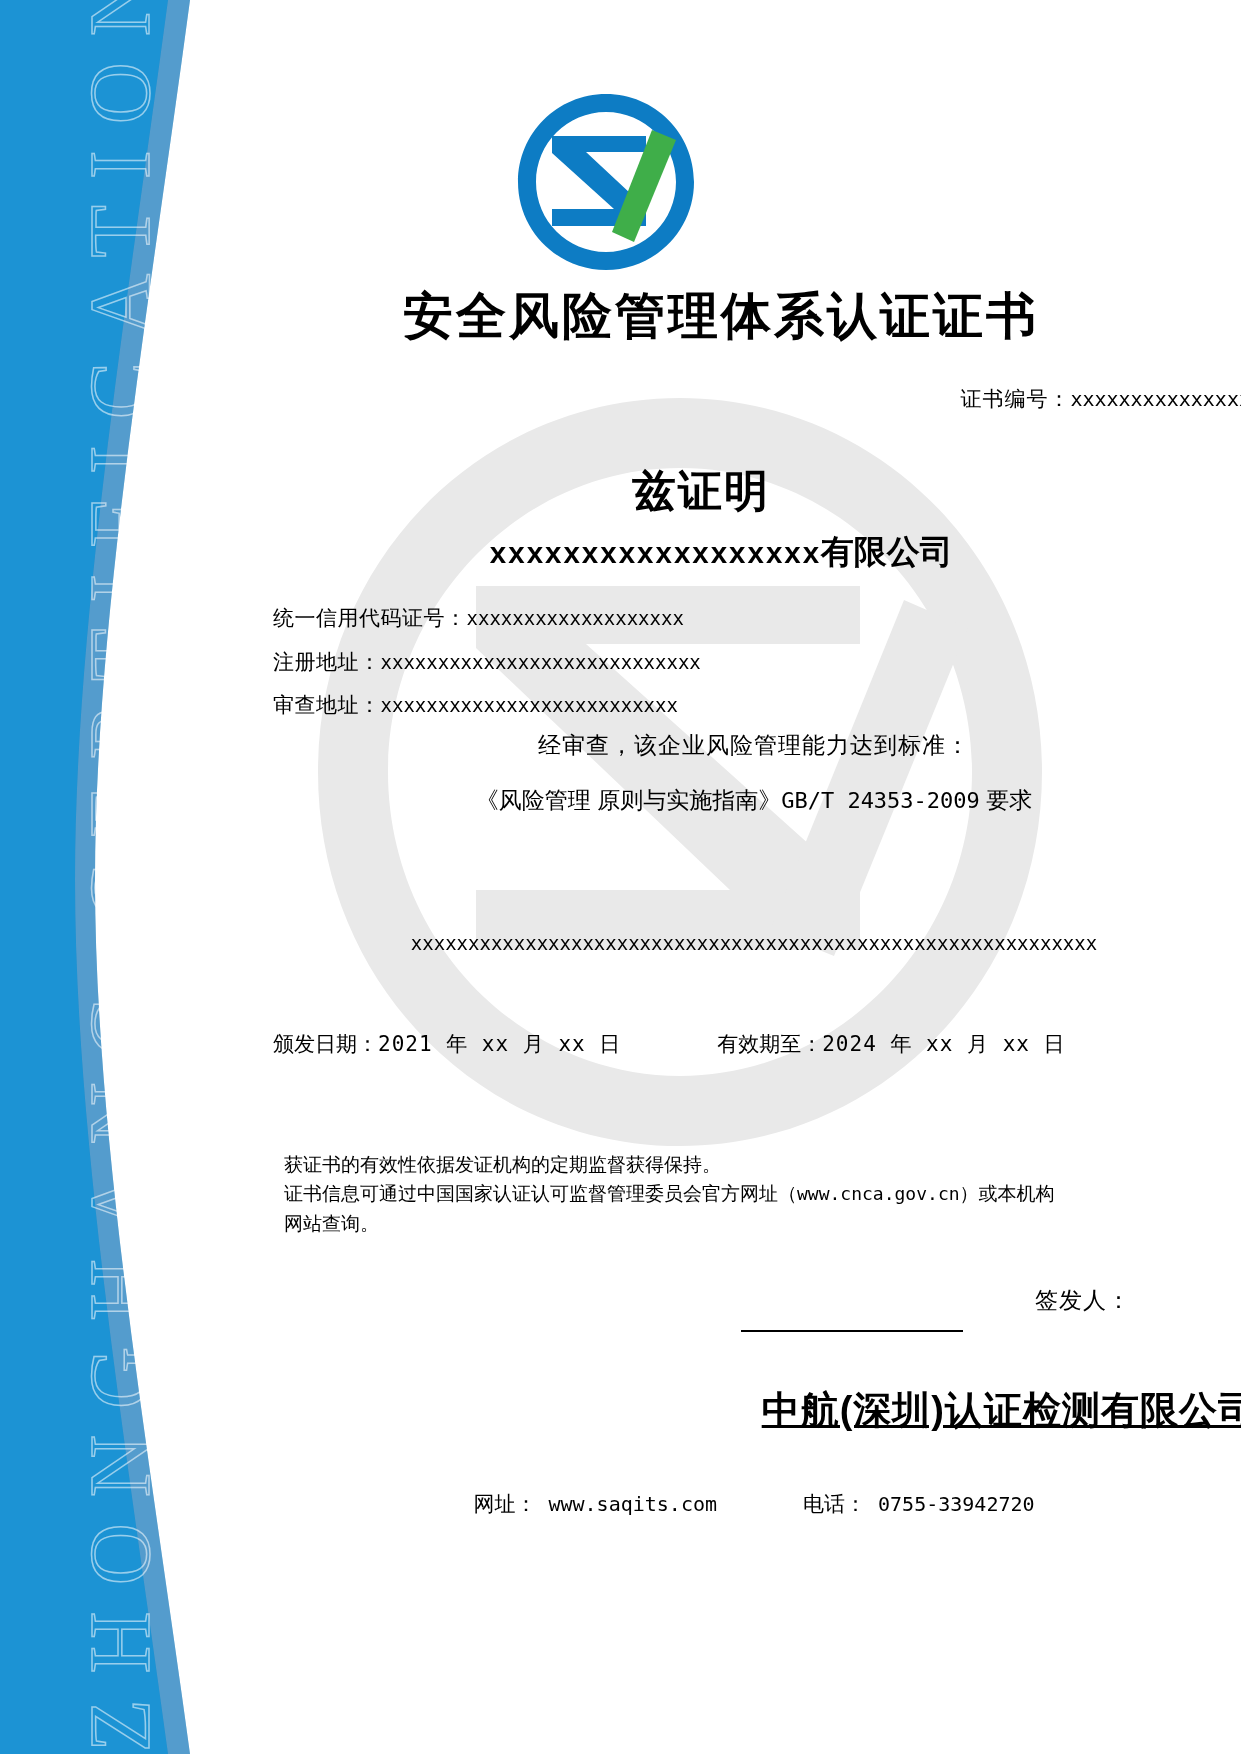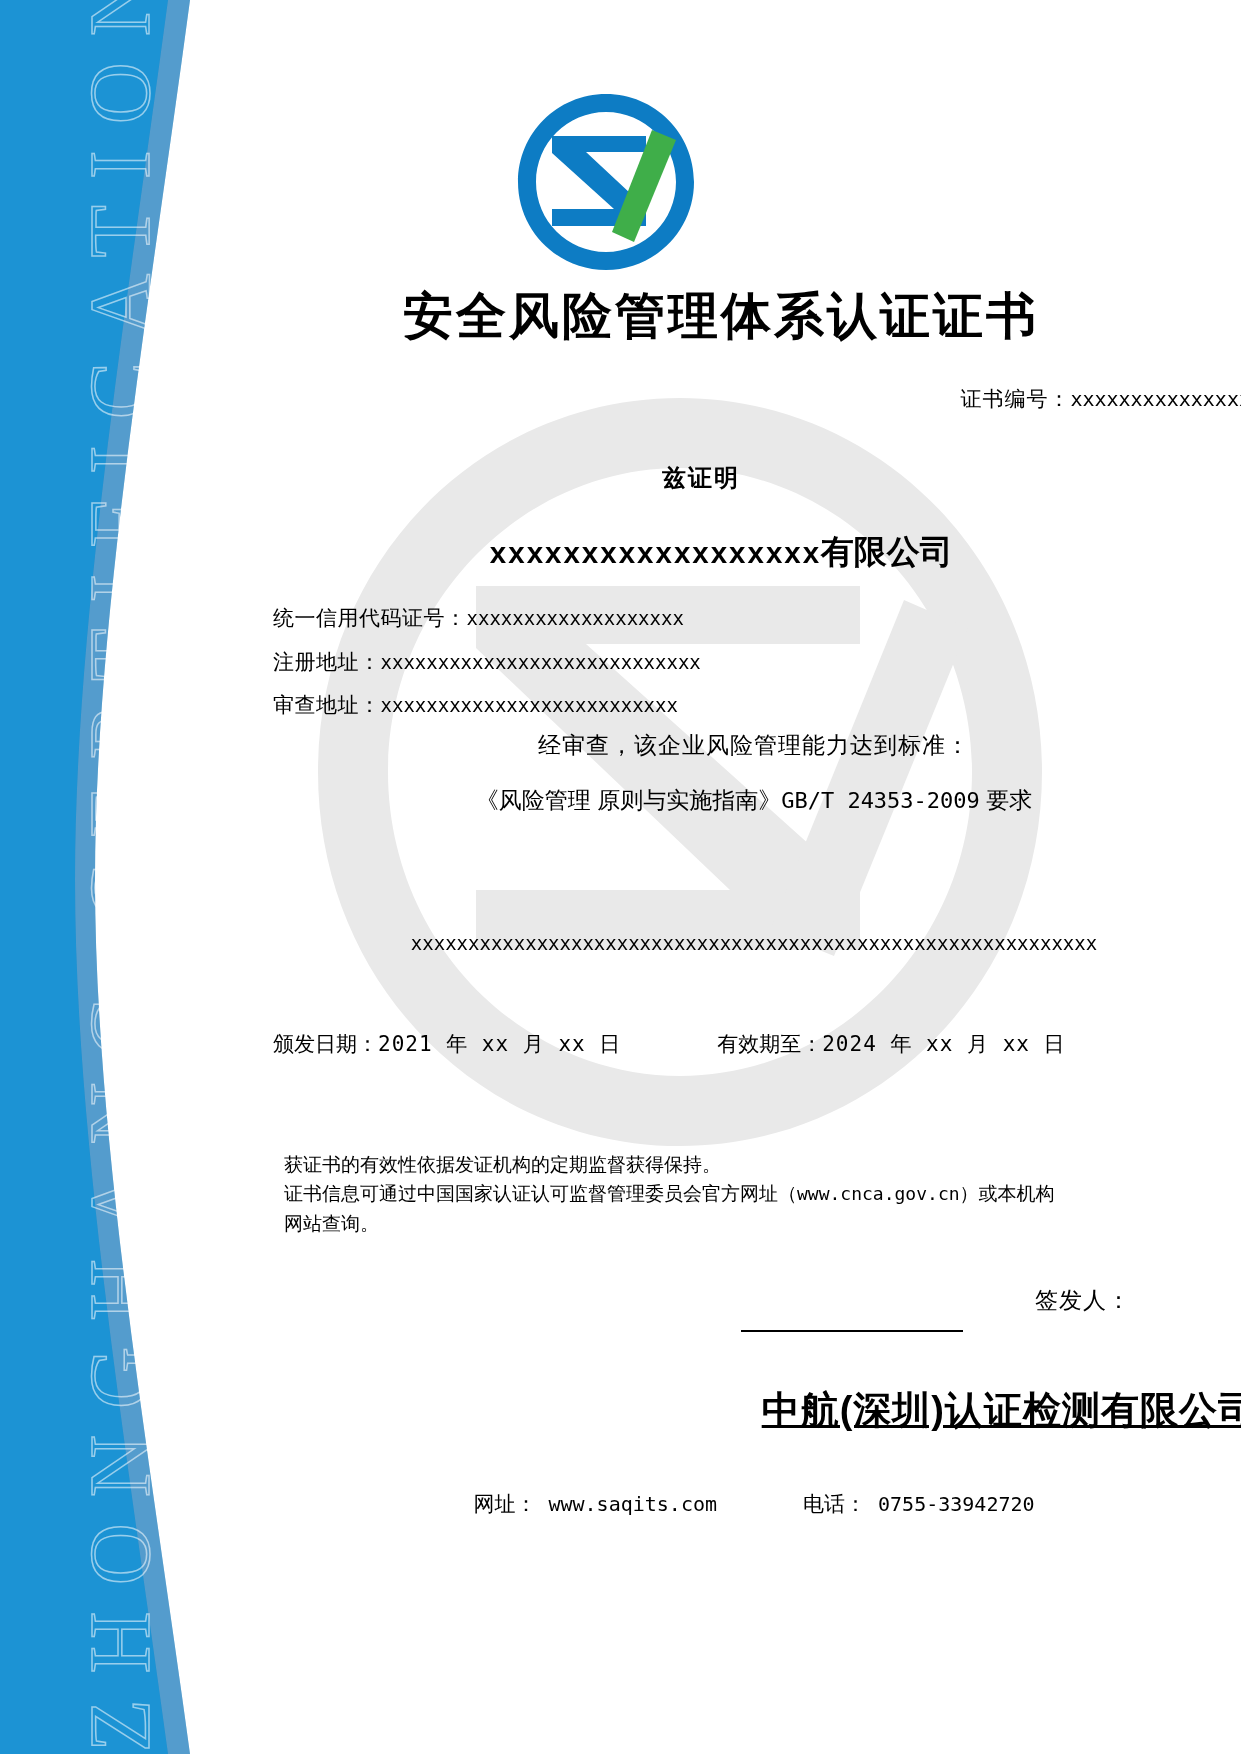--- a/index.html
+++ b/index.html
@@ -98,21 +98,21 @@
     font-family: "DejaVu Sans Mono", monospace;
     font-size: 20px;
     letter-spacing: 0px;
   }
   .zizhengming {
     position: absolute;
     top: 462px;
     left: 0;
     width: 900px;
     text-align: center;
-    font-size: 24px;
+    font-size: 44px;
     font-weight: bold;
     color: #000;
     letter-spacing: 2px;
   }
   .company {
     position: absolute;
     top: 530px;
     left: 0;
     width: 940px;
     text-align: center;

